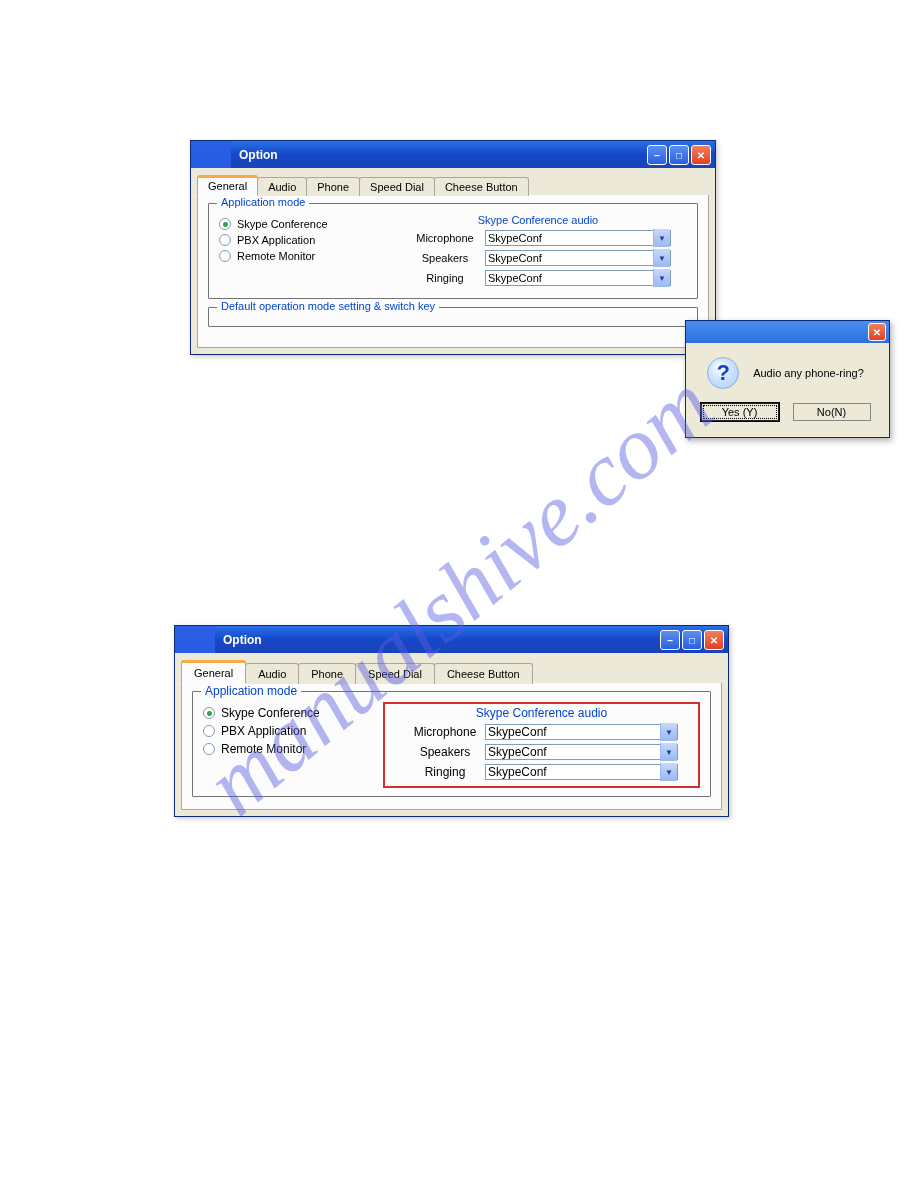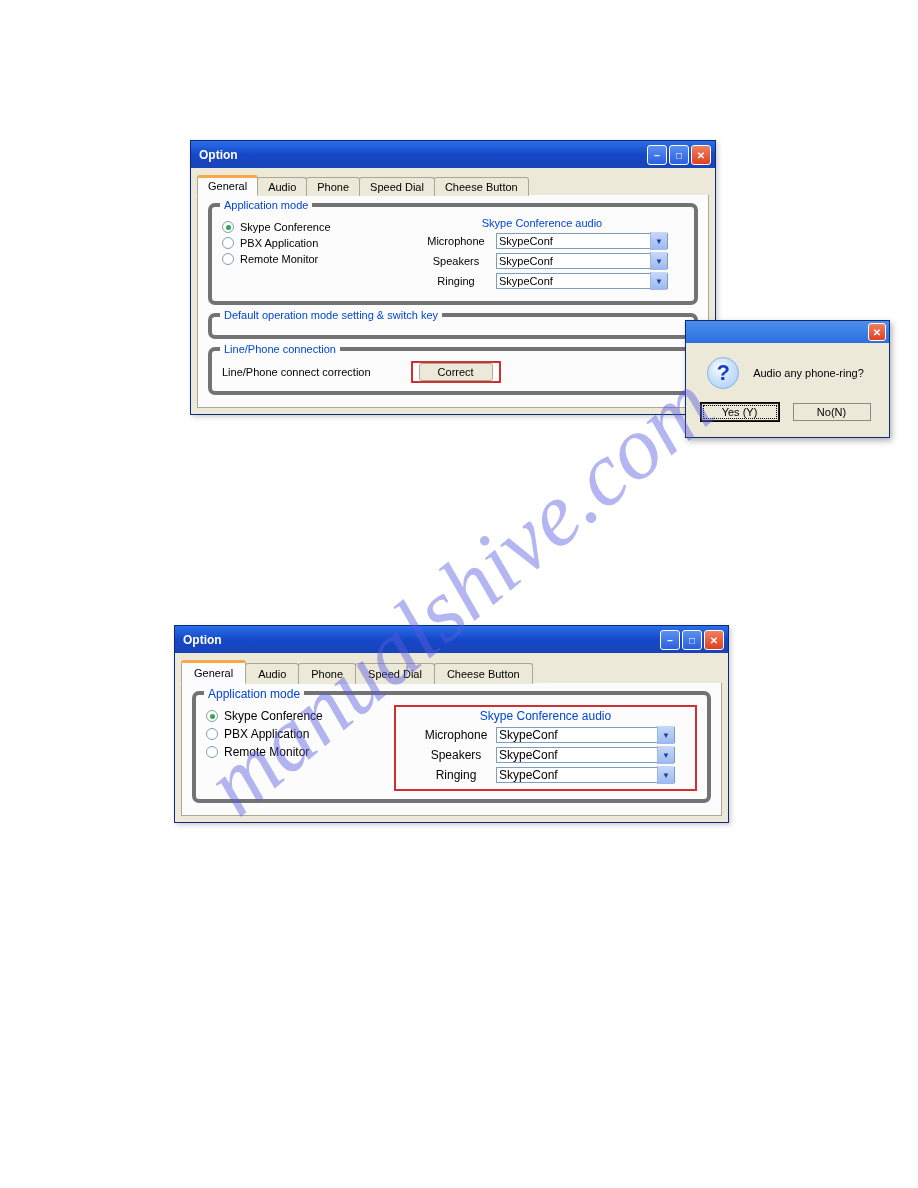--- a/index.html
+++ b/index.html
@@ -33,20 +33,21 @@
   .titlebar {
     background: linear-gradient(#2a6fe9 0%, #1548c8 50%, #1943b8 100%);
     color: #fff;
     padding: 4px 4px 3px 8px;
     display: flex;
     justify-content: space-between;
     align-items: center;
     font-weight: bold;
     font-size: 12px;
     font-family: "Trebuchet MS", Tahoma, sans-serif;
+    margin-left: 40px;
   }
   .title-buttons { display: flex; gap: 2px; }
   .title-btn {
     width: 20px; height: 20px;
     border-radius: 3px;
     border: 1px solid #fff;
     display: flex; align-items: center; justify-content: center;
     font-weight: bold;
     font-size: 10px;
     background: linear-gradient(#5b90f0, #2a5fe0);
@@ -82,22 +83,22 @@
     border-bottom: 1px solid #fcfcfe;
     z-index: 2;
   }
   .panel {
     border: 1px solid #aca899;
     background: #fcfcfc;
     border-top: none;
     padding: 8px 10px 12px 10px;
   }
   .group {
-    border: 4px solid #737373;
-    border-radius: 7px;
+    border: 1px solid #737373;
+    border-radius: 1px;
     padding: 10px 10px 8px 10px;
     margin-bottom: 8px;
     position: relative;
   }
   .group-title {
     position: absolute;
     top: -8px;
     left: 8px;
     background: #fcfcfc;
     padding: 0 4px;
@@ -110,21 +111,21 @@
     margin-right: 6px;
     display: inline-flex; align-items: center; justify-content: center;
     background: #fff;
   }
   .radio.checked::after {
     content: ""; width: 5px; height: 5px; border-radius: 50%;
     background: #2fa848;
   }
   .radio.disabled { border-color: #c8c8c8; }
   .disabled-text { color: #a0a0a0; }
-  .app-grid { display: flex; gap: 28px; }
+  .app-grid { display: flex; gap: 20px; }
   .audio-grid { flex: 1; text-align: center; }
   .audio-row { display: flex; align-items: center; margin: 4px 16px; }
   .audio-label { width: 80px; }
   .select {
     flex: 1;
     height: 16px;
     border: 1px solid #7f9db9;
     background: #fff;
     display: flex;
     align-items: center;
@@ -257,29 +258,20 @@
               </div>
             </div>
           </div>
         </div>
       </div>
 
       <div class="group">
         <span class="group-title">Default operation mode setting &amp; switch key</span>
       </div>
 
-      <div class="group" style="margin-bottom:0;">
-        <span class="group-title">Line/Phone connection</span>
-        <div style="display:flex; align-items:center; gap:40px;">
-          <span>Line/Phone connect correction</span>
-          <span class="red-box">
-            <span class="btn">Correct</span>
-          </span>
-        </div>
-      </div>
 
     </div>
   </div>
 </div>
 
 <div class="dlg" style="left:685px; top:320px; width:205px;">
   <div class="dlg-title">
     <div class="title-btn close" style="width:18px;height:18px;">✕</div>
   </div>
   <div class="dlg-body">

